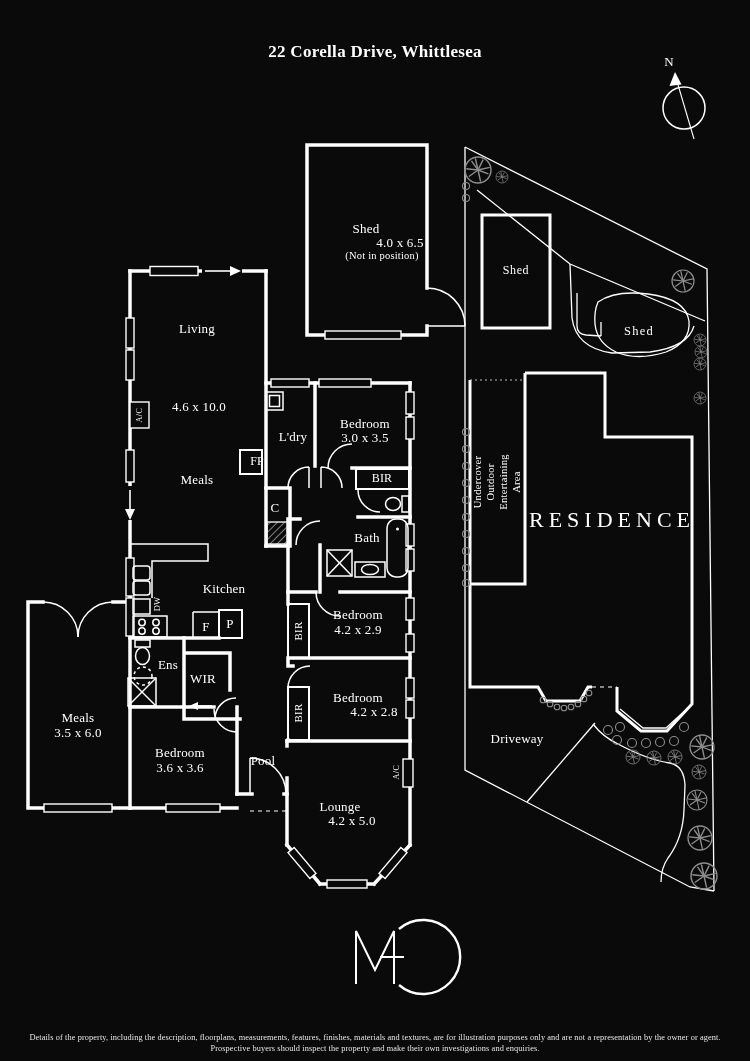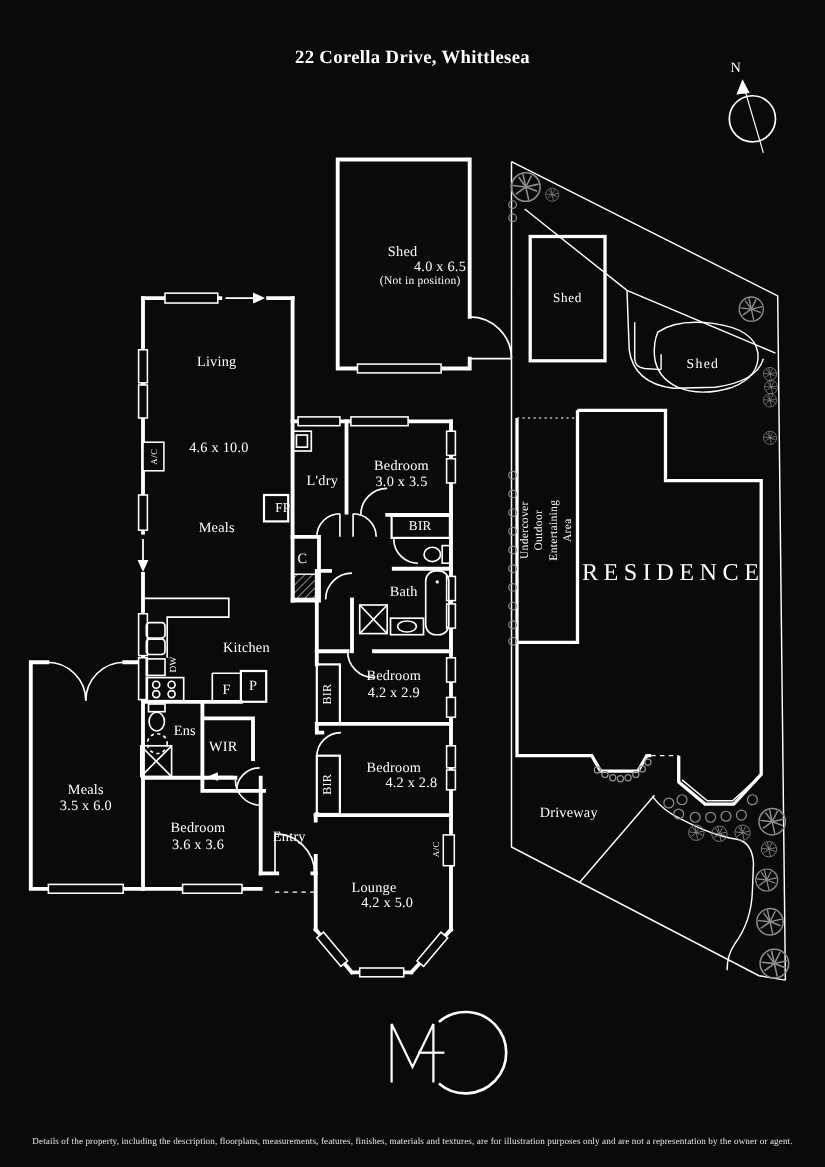--- a/index.html
+++ b/index.html
@@ -302,21 +302,21 @@
 <div class="lbl dw rot" style="left:158px;top:604px;">DW</div>
 <div class="lbl" style="left:206px;top:627px;">F</div>
 <div class="lbl" style="left:230px;top:624px;">P</div>
 <div class="lbl" style="left:168px;top:665px;">Ens</div>
 <div class="lbl" style="left:203px;top:679px;">WIR</div>
 
 <div class="lbl" style="left:78px;top:718px;">Meals</div>
 <div class="lbl" style="left:78px;top:733px;">3.5 x 6.0</div>
 <div class="lbl" style="left:180px;top:753px;">Bedroom</div>
 <div class="lbl" style="left:180px;top:768px;">3.6 x 3.6</div>
-<div class="lbl" style="left:263px;top:761px;">Entry</div>
+<div class="lbl" style="left:263px;top:761px;">Pool</div>
 
 <div class="lbl s11 rot" style="left:298px;top:631px;">BIR</div>
 <div class="lbl" style="left:358px;top:615px;">Bedroom</div>
 <div class="lbl" style="left:358px;top:630px;">4.2 x 2.9</div>
 <div class="lbl s11 rot" style="left:298px;top:713px;">BIR</div>
 <div class="lbl" style="left:358px;top:698px;">Bedroom</div>
 <div class="lbl" style="left:374px;top:712px;">4.2 x 2.8</div>
 
 <div class="lbl" style="left:340px;top:807px;">Lounge</div>
 <div class="lbl" style="left:352px;top:821px;">4.2 x 5.0</div>
@@ -328,14 +328,15 @@
 <div class="lbl res" style="left:612px;top:520px;">RESIDENCE</div>
 <div class="lbl uoea rot" style="left:497px;top:482px;">
   <span style="display:block">Undercover</span>
   <span style="display:block">Outdoor</span>
   <span style="display:block">Entertaining</span>
   <span style="display:block">Area</span>
 </div>
 <div class="lbl" style="left:517px;top:739px;">Driveway</div>
 
 <div class="lbl disc" style="top:1038px;">Details of the property, including the description, floorplans, measurements, features, finishes, materials and textures, are for illustration purposes only and are not a representation by the owner or agent.</div>
+<div class="lbl disc" style="top:1049px;">Prospective buyers should inspect the property and make their own investigations and enquiries.</div>
 
 </div>
 
 </body></html>

